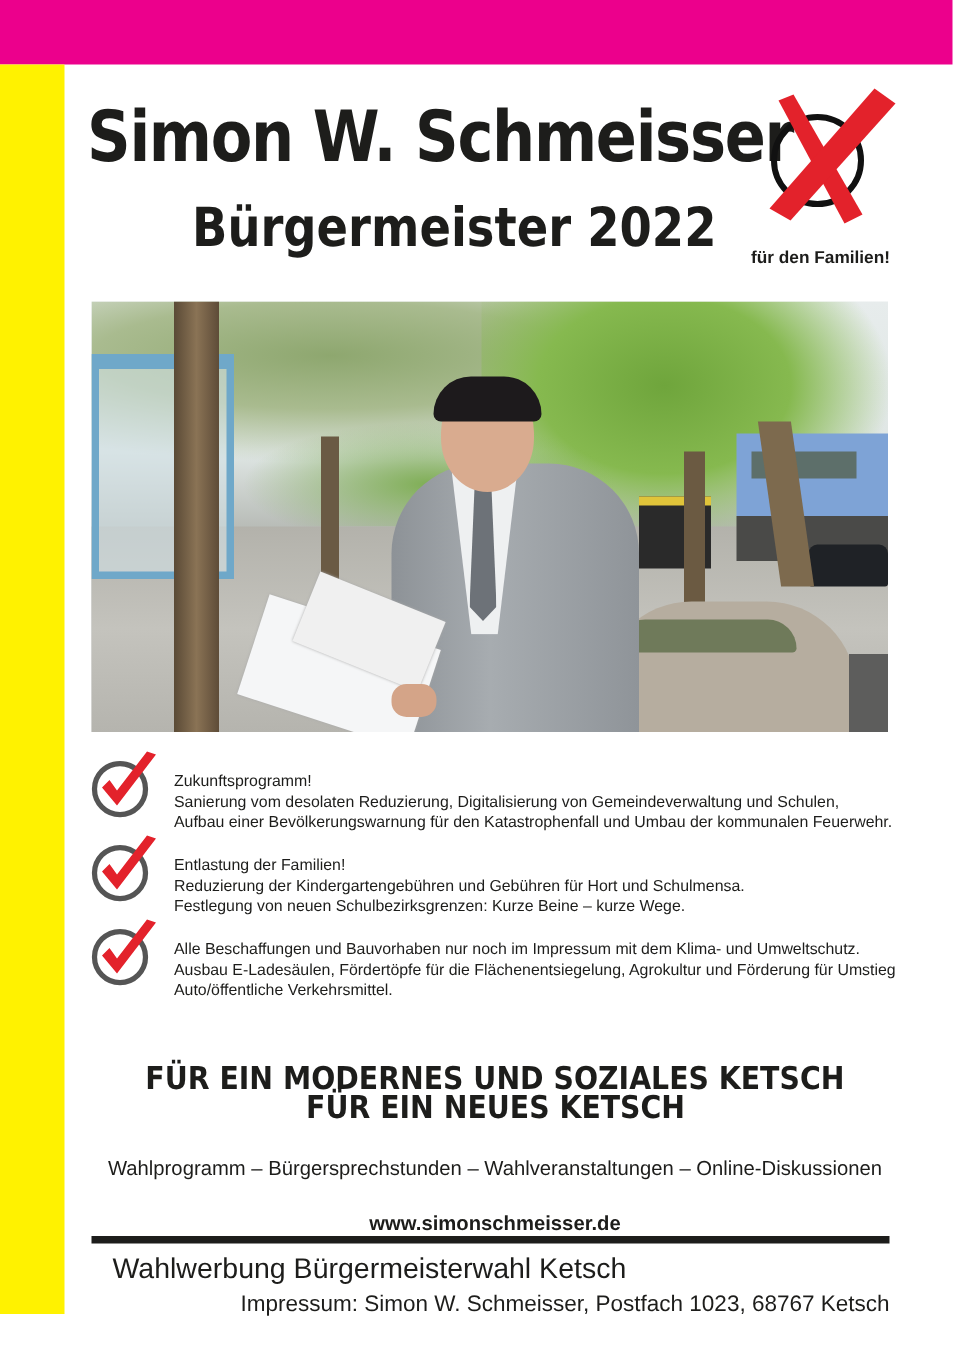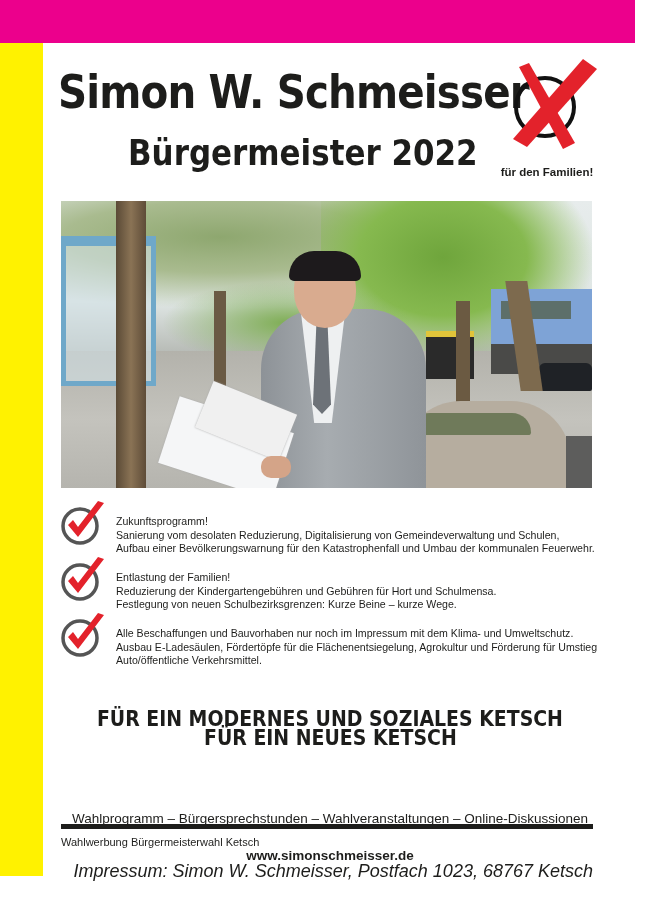--- a/index.html
+++ b/index.html
@@ -21,24 +21,24 @@
            background:linear-gradient(#e7ecec 0%, #dfe6e4 35%, #b9bdb8 52%, #a8aaa5 62%, #bcbcb8 100%); }
   .photo .p { position:absolute; }
 
   .bullet { position:absolute; left:58px; width:560px; }
   .bullet .check { position:absolute; left:0; top:0; width:50px; height:50px; }
   .bullet .txt { position:absolute; left:58px; top:16px; font-size:10.6px; line-height:13.5px; color:#1d1d1b; white-space:nowrap; }
 
   .slogan { position:absolute; left:50px; width:560px; text-align:center; font-family:"DejaVu Sans", sans-serif; font-weight:bold;
             font-size:21px; color:#1d1d1b; white-space:nowrap; }
   .slogan span { display:inline-block; transform:scaleX(0.9); }
-  .links { position:absolute; left:50px; width:560px; text-align:center; font-size:13.5px; color:#1d1d1b; white-space:nowrap;margin-top:40px; }
+  .links { position:absolute; left:50px; width:560px; text-align:center; font-size:13.5px; color:#1d1d1b; white-space:nowrap; }
   .rule { position:absolute; left:61px; top:824px; width:532px; height:5px; background:#1d1d1b; }
-  .footer-title { position:absolute; left:61px; top:836px; font-size:11px; color:#1d1d1b; white-space:nowrap; }
-  .imprint { position:absolute; right:58px; top:861px; font-size:18px; color:#1d1d1b; white-space:nowrap;font-style:italic; }
+  .footer-title { position:absolute; left:75px; top:836px; font-size:19px; color:#1d1d1b; white-space:nowrap; }
+  .imprint { position:absolute; right:58px; top:861px; font-size:15px; color:#1d1d1b; white-space:nowrap; }
 </style>
 </head>
 <body>
 
 <div class="magenta-bar"></div>
 <div class="yellow-bar"></div>
 
 <div class="title">Simon W. Schmeisser</div>
 <div class="subtitle">Bürgermeister 2022</div>
 

